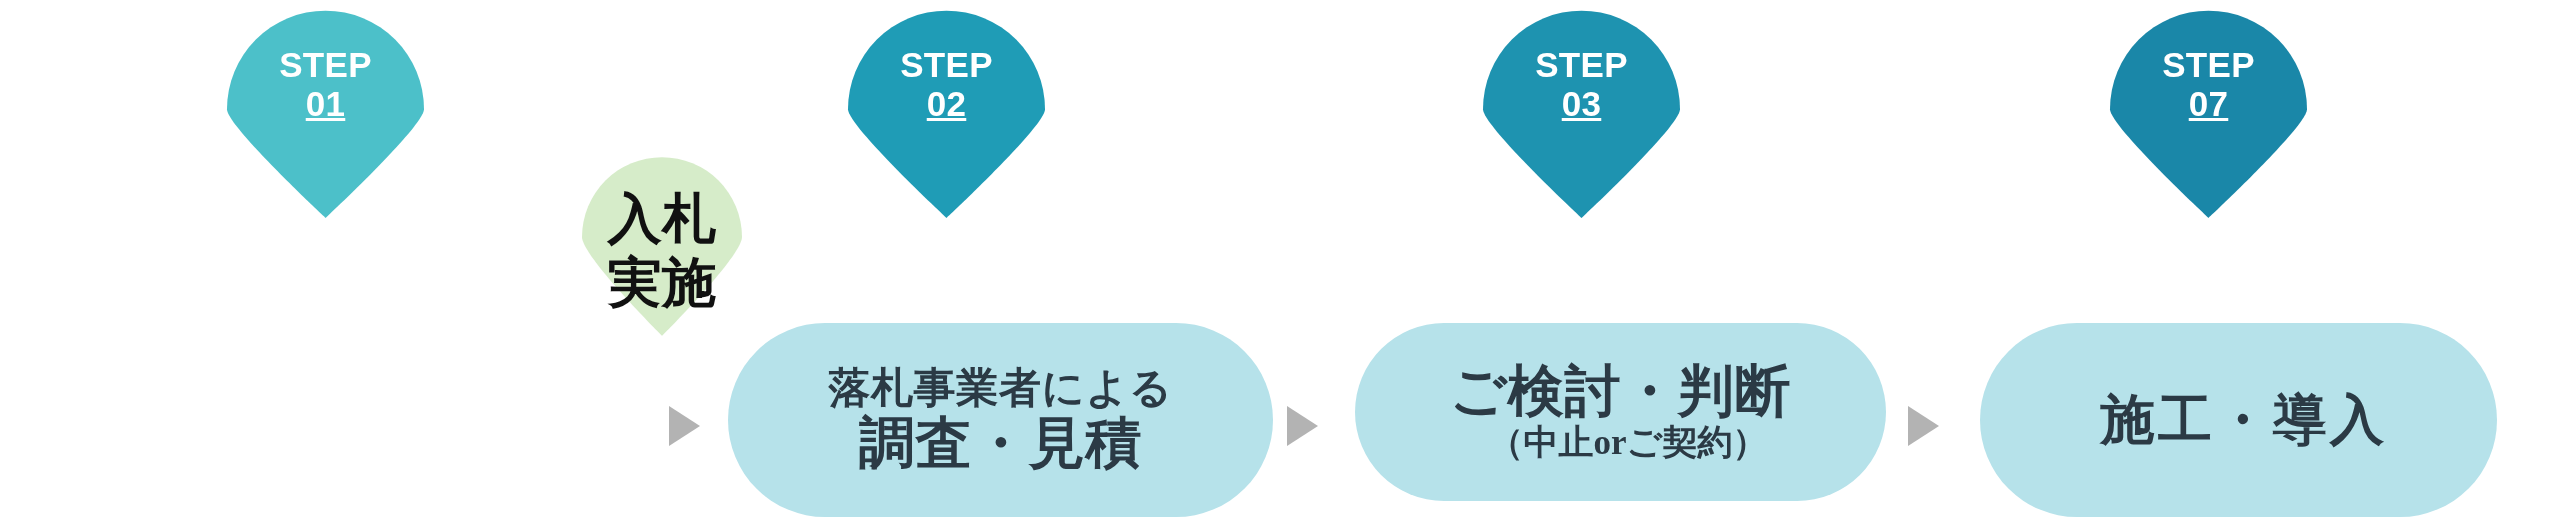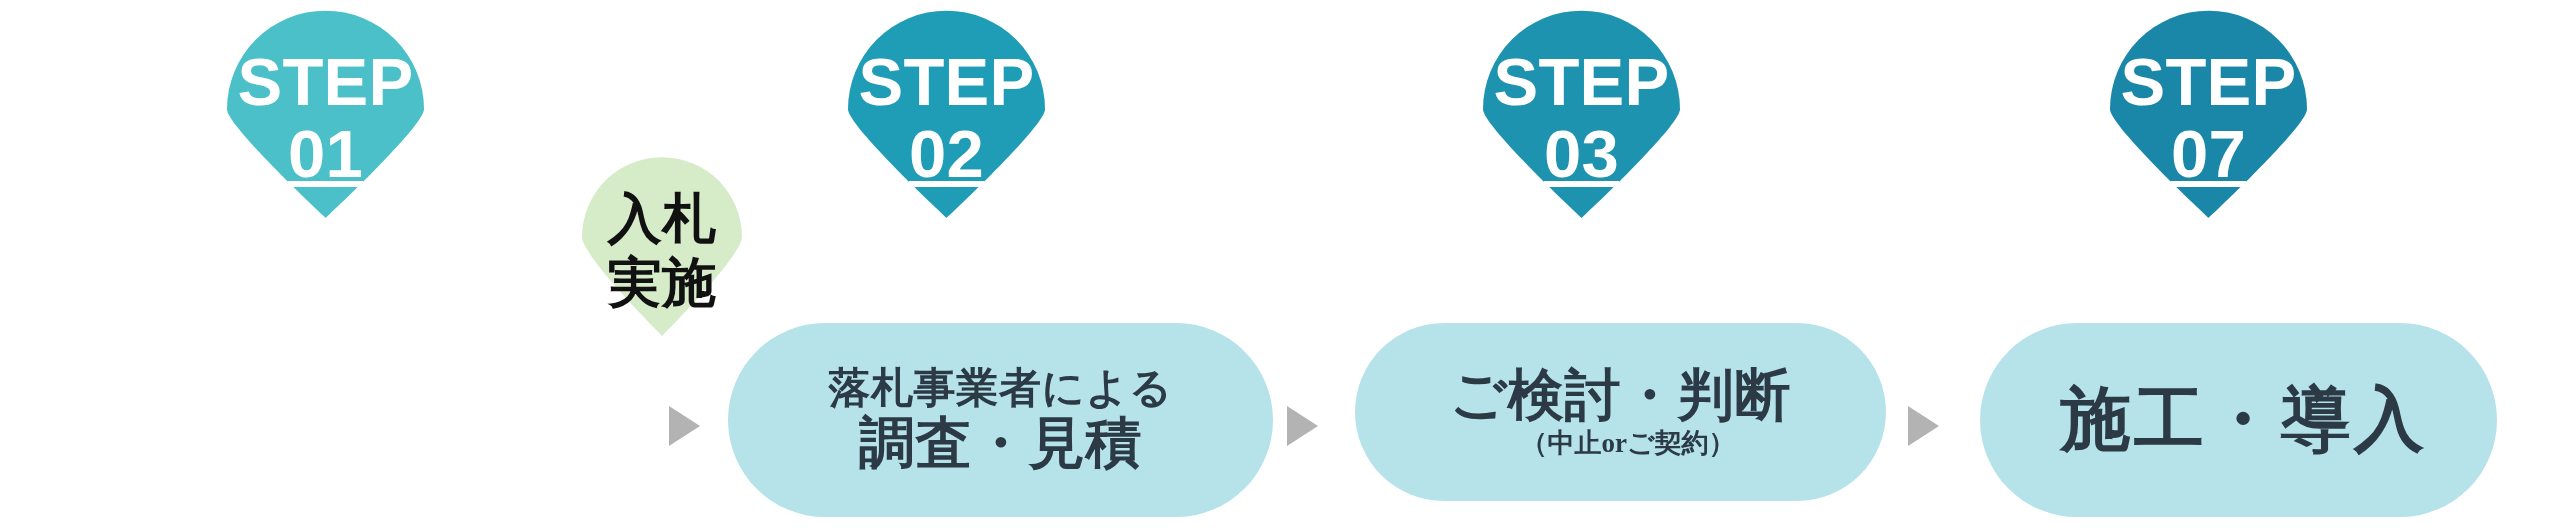--- a/index.html
+++ b/index.html
@@ -46,21 +46,21 @@
   .pin-label .pin-word {
     display: block;
   }
   .pin-label .pin-num {
     display: block;
   }
 
   
   .pin-step .pin-label {
     top: 33px;
-    font-size: 67px;
+    font-size: 35px;
   }
   .pin-step .pin-num {
     margin-top: 2.7px;
     text-decoration: underline;
   }
 
   
   .pin-green .pin-label {
     top: 33px;
     font-size: 54px;
@@ -91,27 +91,27 @@
   }
   .pill-line.small {
     font-size: 42px;
     line-height: 1.12;
   }
   .pill-line.big {
     font-size: 56px;
     line-height: 1.12;
   }
   .pill-line.solo {
-    font-size: 70px;
+    font-size: 54px;
     line-height: 1.12;
     letter-spacing: 3.4px;
     margin-left: 11px;
   }
   .pill-line.paren {
-    font-size: 27px;
+    font-size: 35px;
     line-height: 1.2;
     letter-spacing: 0px;
     margin-left: 15px;
   }
 
   
   .arrow {
     position: absolute;
     width: 0;
     height: 0;

